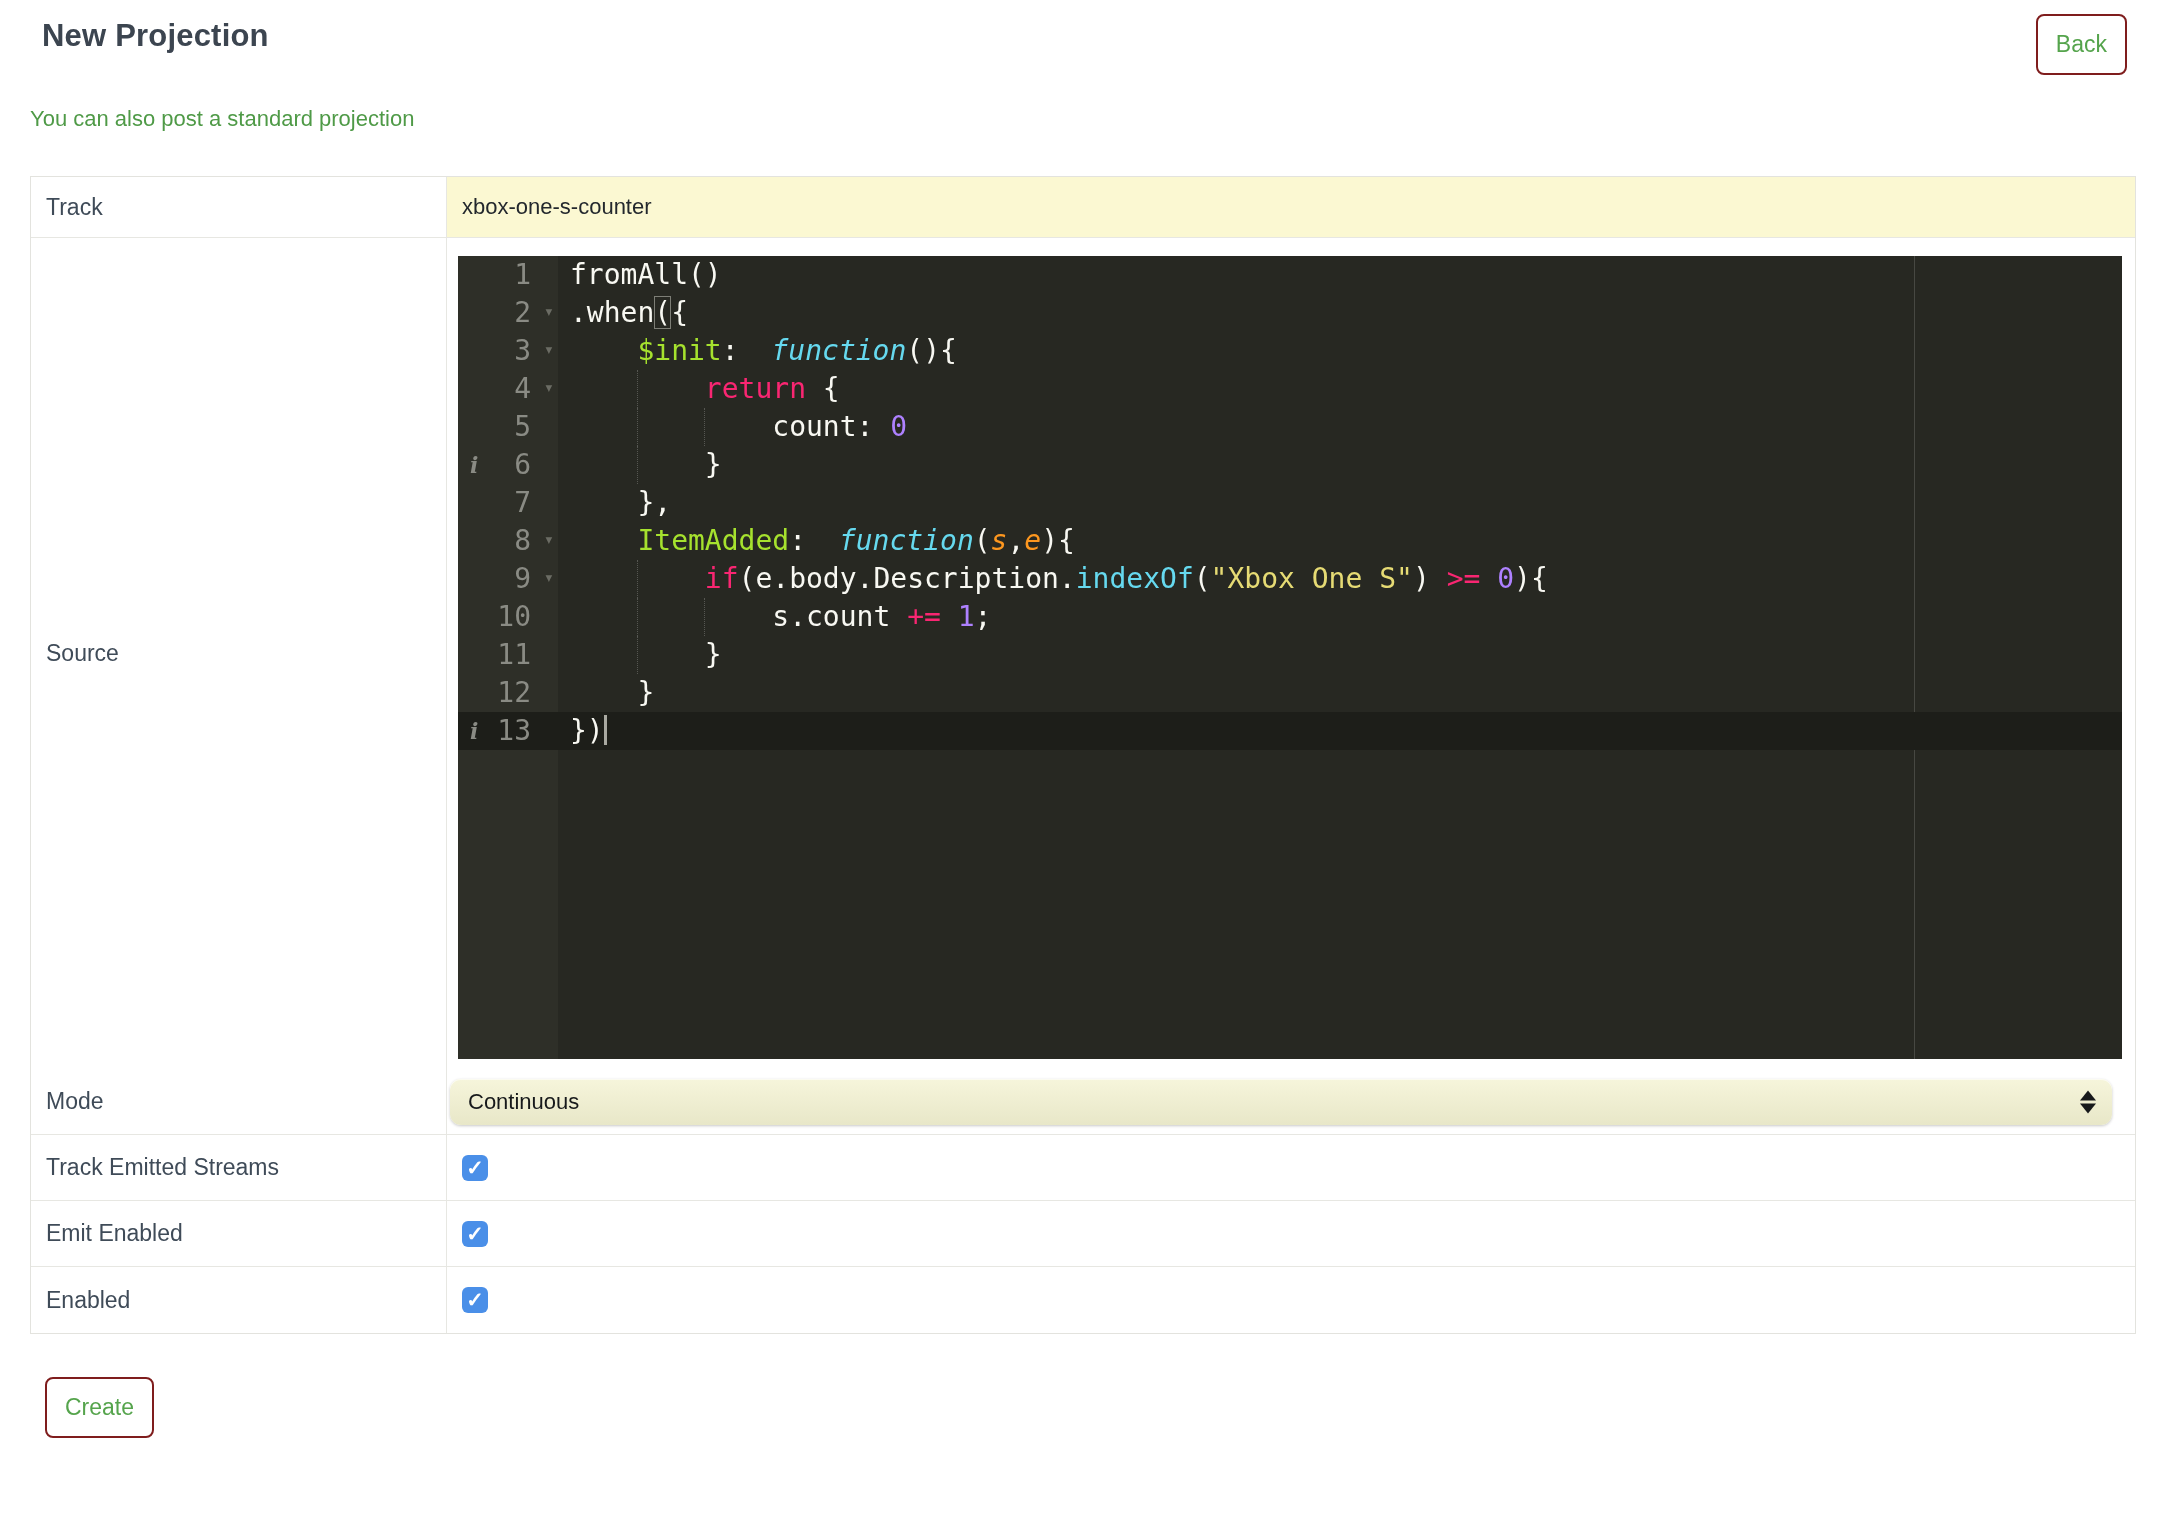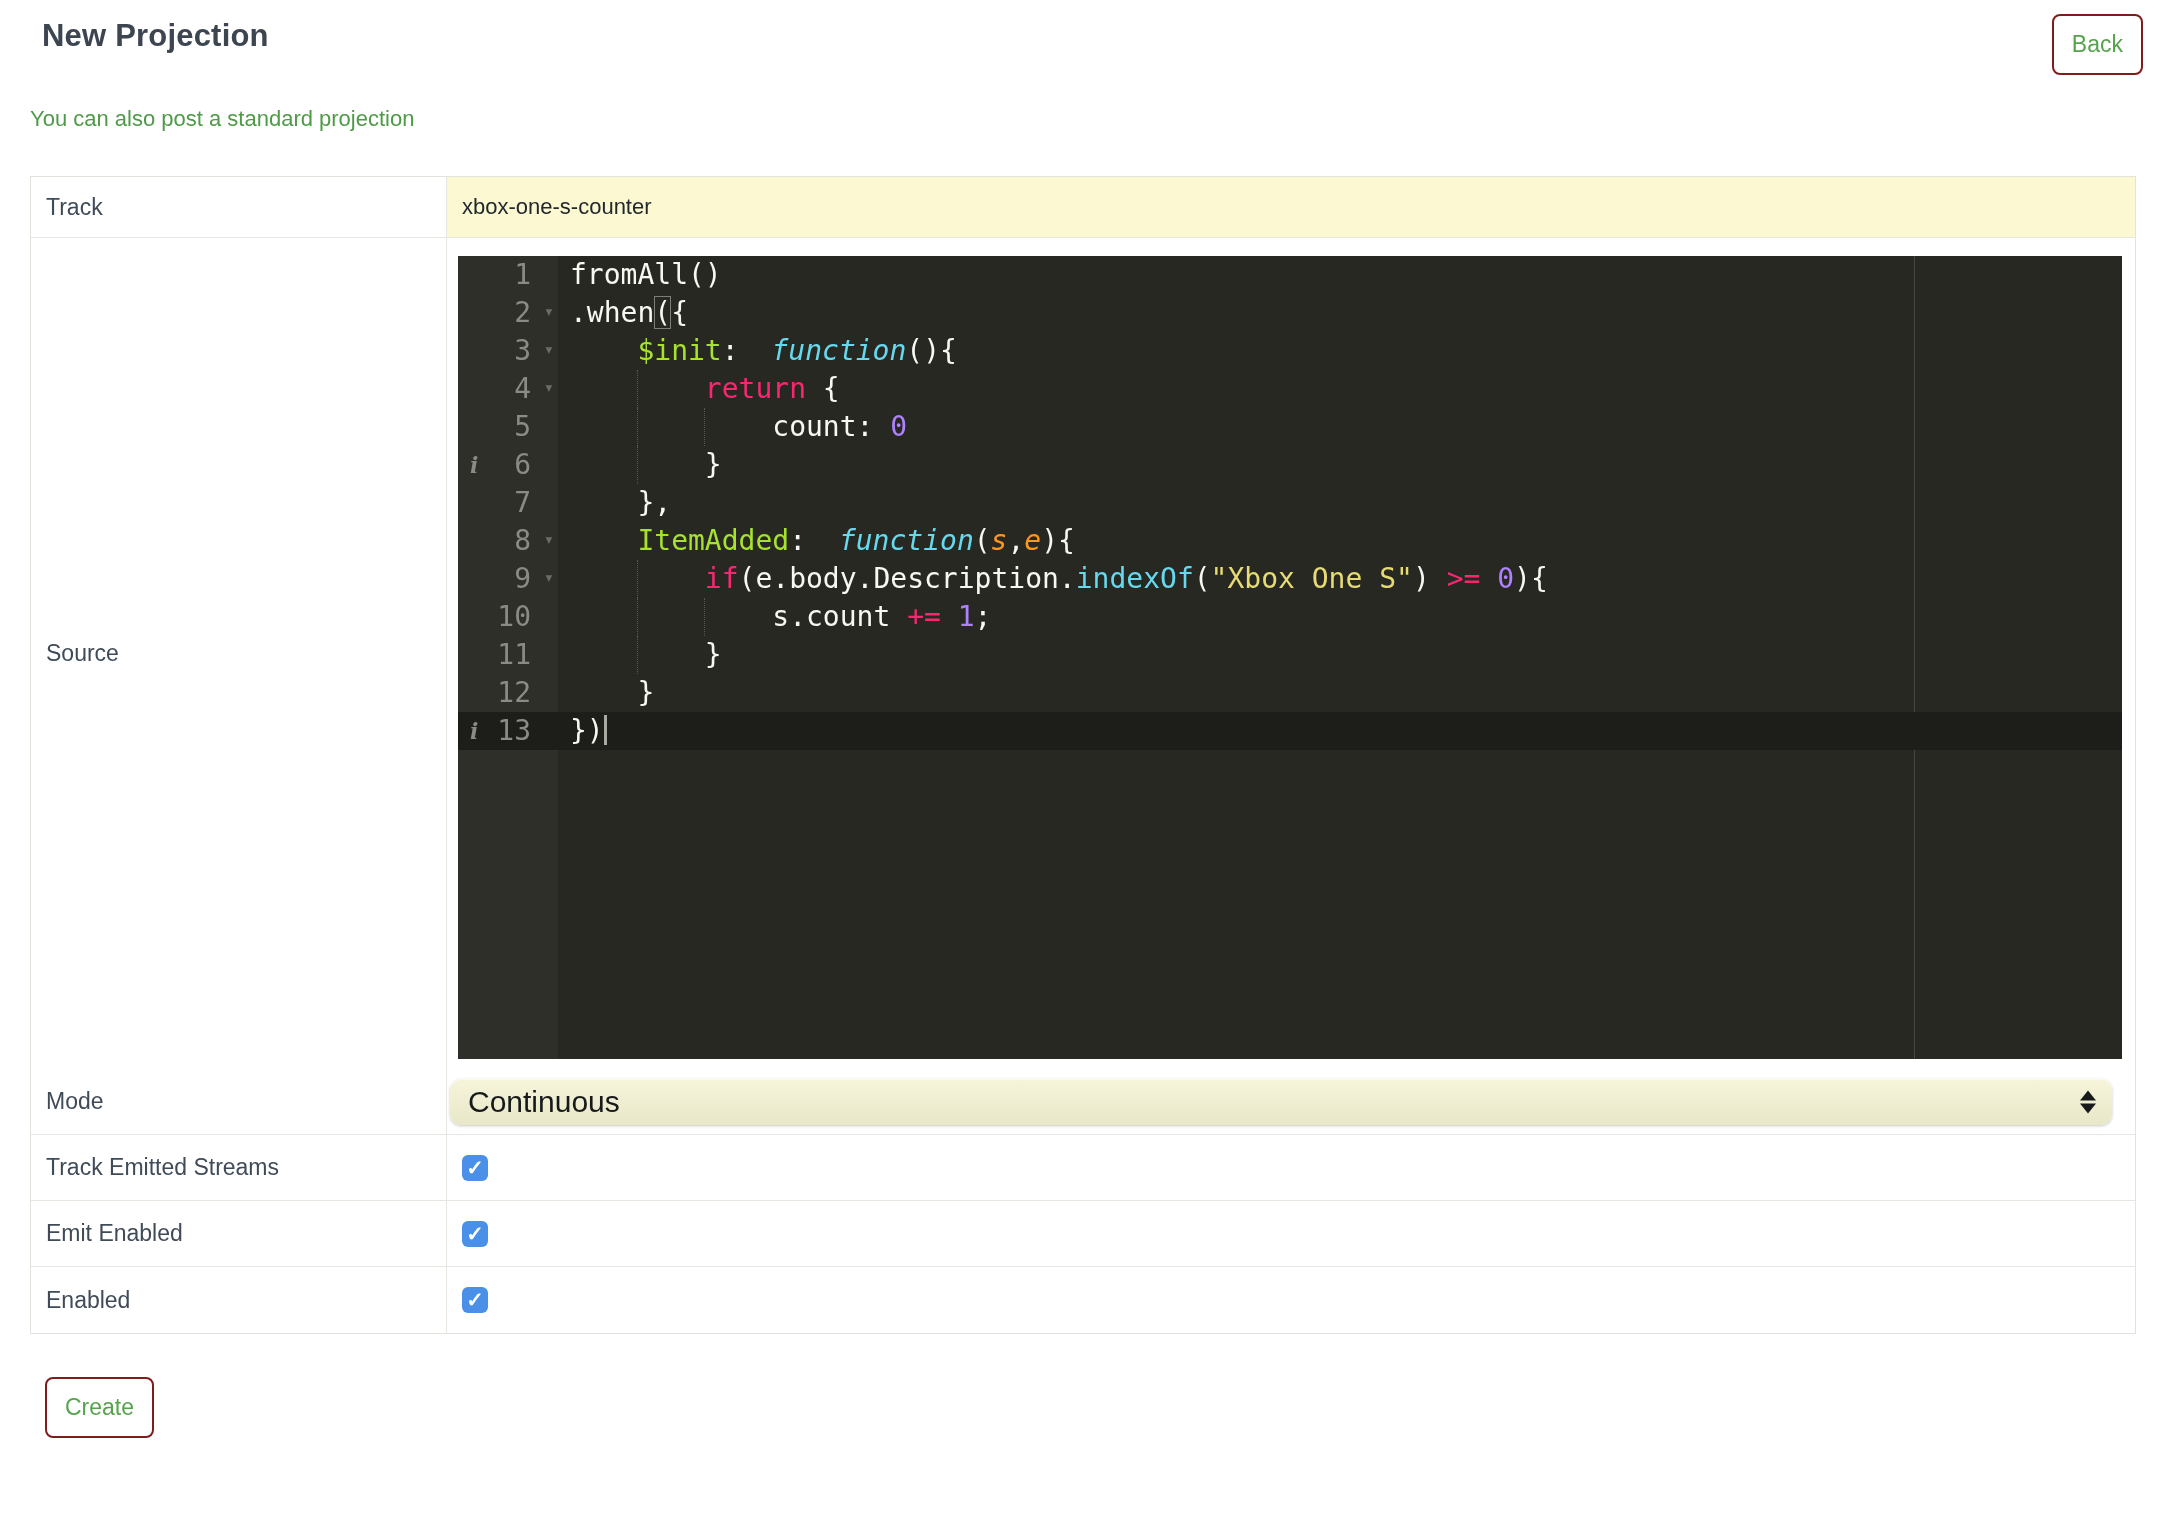--- a/index.html
+++ b/index.html
@@ -1,18 +1,18 @@
 <!DOCTYPE html>
 <html><head>
 <meta charset="utf-8">
 <style>
   * { margin:0; padding:0; box-sizing:border-box; }
   html,body { background:#ffffff; width:2166px; min-height:1513px;
               font-family:"Liberation Sans", sans-serif; }
-  .page { padding:14px 14px 0 30px; width:2166px; }
+  .page { padding:14px 30px 0 30px; width:2166px; }
 
   
   .header { display:flex; justify-content:space-between; align-items:flex-start; height:80px; }
   .title { font-size:31px; font-weight:bold; color:#3c4550; margin-left:12px; margin-top:4px; letter-spacing:0.2px; }
   .btn { display:inline-block; background:#ffffff; border:2px solid #7f1d1d; color:#55a44c;
          border-radius:8px; font-size:23px; padding:15px 18px; cursor:pointer;
          font-family:"Liberation Sans", sans-serif; }
   .back-btn { margin-right:9px; }
 
   .std-link { display:block; color:#4f9a47; font-size:22px; text-decoration:none;
@@ -62,21 +62,21 @@
   .tok-bracket { color:#f8f8f2; box-shadow:inset 0 0 0 1px #7d7e76; }
   .cursor { display:inline-block; width:3px; height:30px; background:#a9a9a1; vertical-align:-5px; }
 
   
   .row-mode { height:66px; }
   .row-mode .vcell { display:flex; align-items:center; padding:0 23px 0 3px; }
   .mode-select { position:relative; width:100%; height:46px; border-radius:11px;
                  background:linear-gradient(#f6f5db, #e8e7c8);
                  box-shadow:0 1px 3px rgba(0,0,0,0.22), inset 0 1px 0 rgba(255,255,255,0.6);
                  display:flex; align-items:center; padding-left:18px; cursor:default; }
-  .mode-select .mode-value { font-size:30px; color:#17191b; }
+  .mode-select .mode-value { font-size:22px; color:#17191b; }
   .spinner { position:absolute; right:16px; top:50%; transform:translateY(-50%);
              display:flex; flex-direction:column; align-items:center; gap:3px; }
   .spinner i { display:block; width:0; height:0; border-left:8px solid transparent; border-right:8px solid transparent; }
   .spin-up   { border-bottom:10px solid #17191b; }
   .spin-down { border-top:10px solid #17191b; }
 
   
   .row-check { height:66px; }
   .row-check .vcell { display:flex; align-items:center; padding-left:15px; }
   .checkbox { width:26px; height:26px; border-radius:6px; position:relative; cursor:pointer; }

